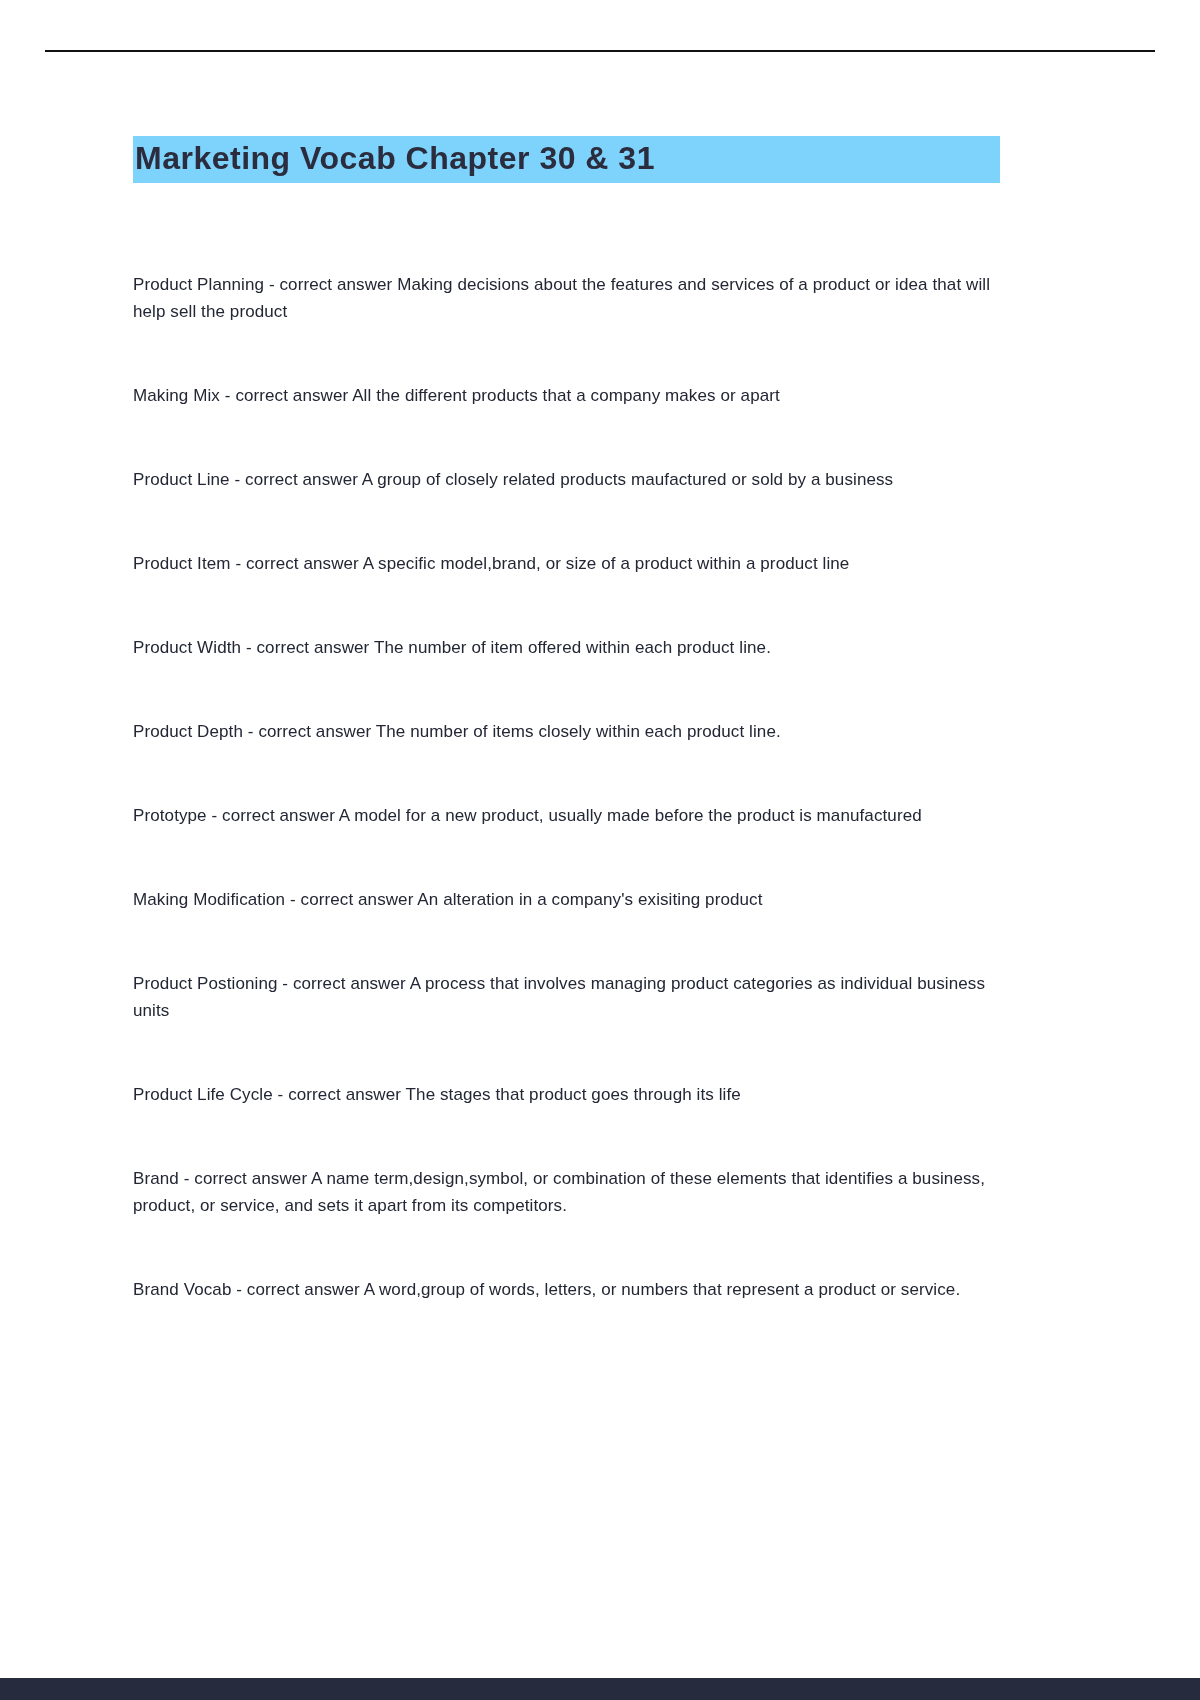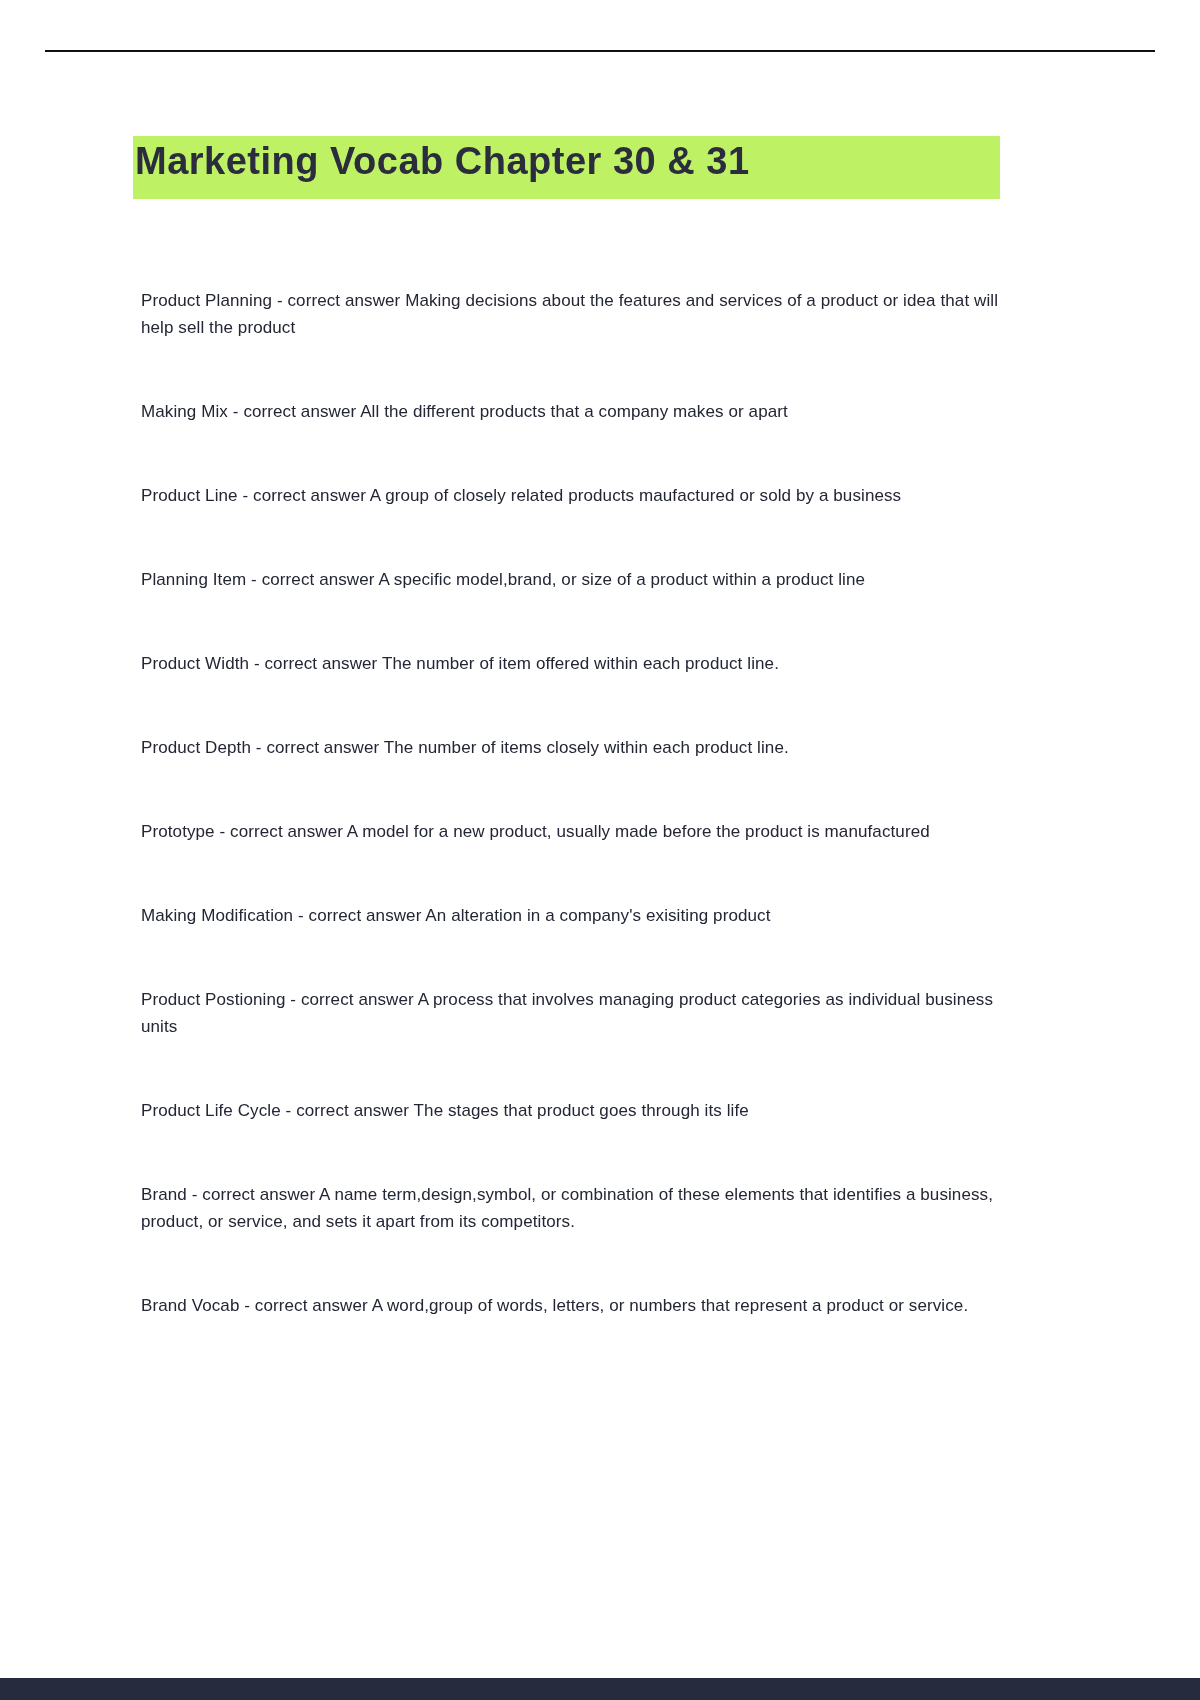--- a/index.html
+++ b/index.html
@@ -24,33 +24,33 @@
     border-top: 2px solid #111111;
   }
   .content {
     position: absolute;
     top: 136px;
     left: 133px;
     width: 867px;
   }
   .title {
     margin: 0 0 88px 0;
-    padding: 3px 6px 14px 2px;
-    background: #bef264;
-    font-size: 38px;
+    padding: 3px 6px 6px 2px;
+    background: #7dd3fc;
+    font-size: 32px;
     line-height: 1.2;
     font-weight: bold;
     color: #2b2d3e;
     letter-spacing: 0.5px;
   }
   .entries {
     width: 100%;
   }
   .entry {
-    margin: 0 0 57px 8px;
+    margin: 0 0 57px 0;
     font-size: 17px;
     line-height: 27px;
     color: #232634;
     letter-spacing: 0.1px;
   }
   .entry span {
     color: #232634;
   }
   .bottom-bar {
     position: absolute;
@@ -71,21 +71,21 @@
     <h1 class="title">Marketing Vocab Chapter 30 &amp; 31</h1>
 
     <div class="entries">
 
       <p class="entry"><span>Product Planning</span> <span>- correct answer</span> <span>Making decisions about the features and services of a product or idea that will help sell the product</span></p>
 
       <p class="entry"><span>Making Mix</span> <span>- correct answer</span> <span>All the different products that a company makes or apart</span></p>
 
       <p class="entry"><span>Product Line</span> <span>- correct answer</span> <span>A group of closely related products maufactured or sold by a business</span></p>
 
-      <p class="entry"><span>Planning Item</span> <span>- correct answer</span> <span>A specific model,brand, or size of a product within a product line</span></p>
+      <p class="entry"><span>Product Item</span> <span>- correct answer</span> <span>A specific model,brand, or size of a product within a product line</span></p>
 
       <p class="entry"><span>Product Width</span> <span>- correct answer</span> <span>The number of item offered within each product line.</span></p>
 
       <p class="entry"><span>Product Depth</span> <span>- correct answer</span> <span>The number of items closely within each product line.</span></p>
 
       <p class="entry"><span>Prototype</span> <span>- correct answer</span> <span>A model for a new product, usually made before the product is manufactured</span></p>
 
       <p class="entry"><span>Making Modification</span> <span>- correct answer</span> <span>An alteration in a company's exisiting product</span></p>
 
       <p class="entry"><span>Product Postioning</span> <span>- correct answer</span> <span>A process that involves managing product categories as individual business units</span></p>

